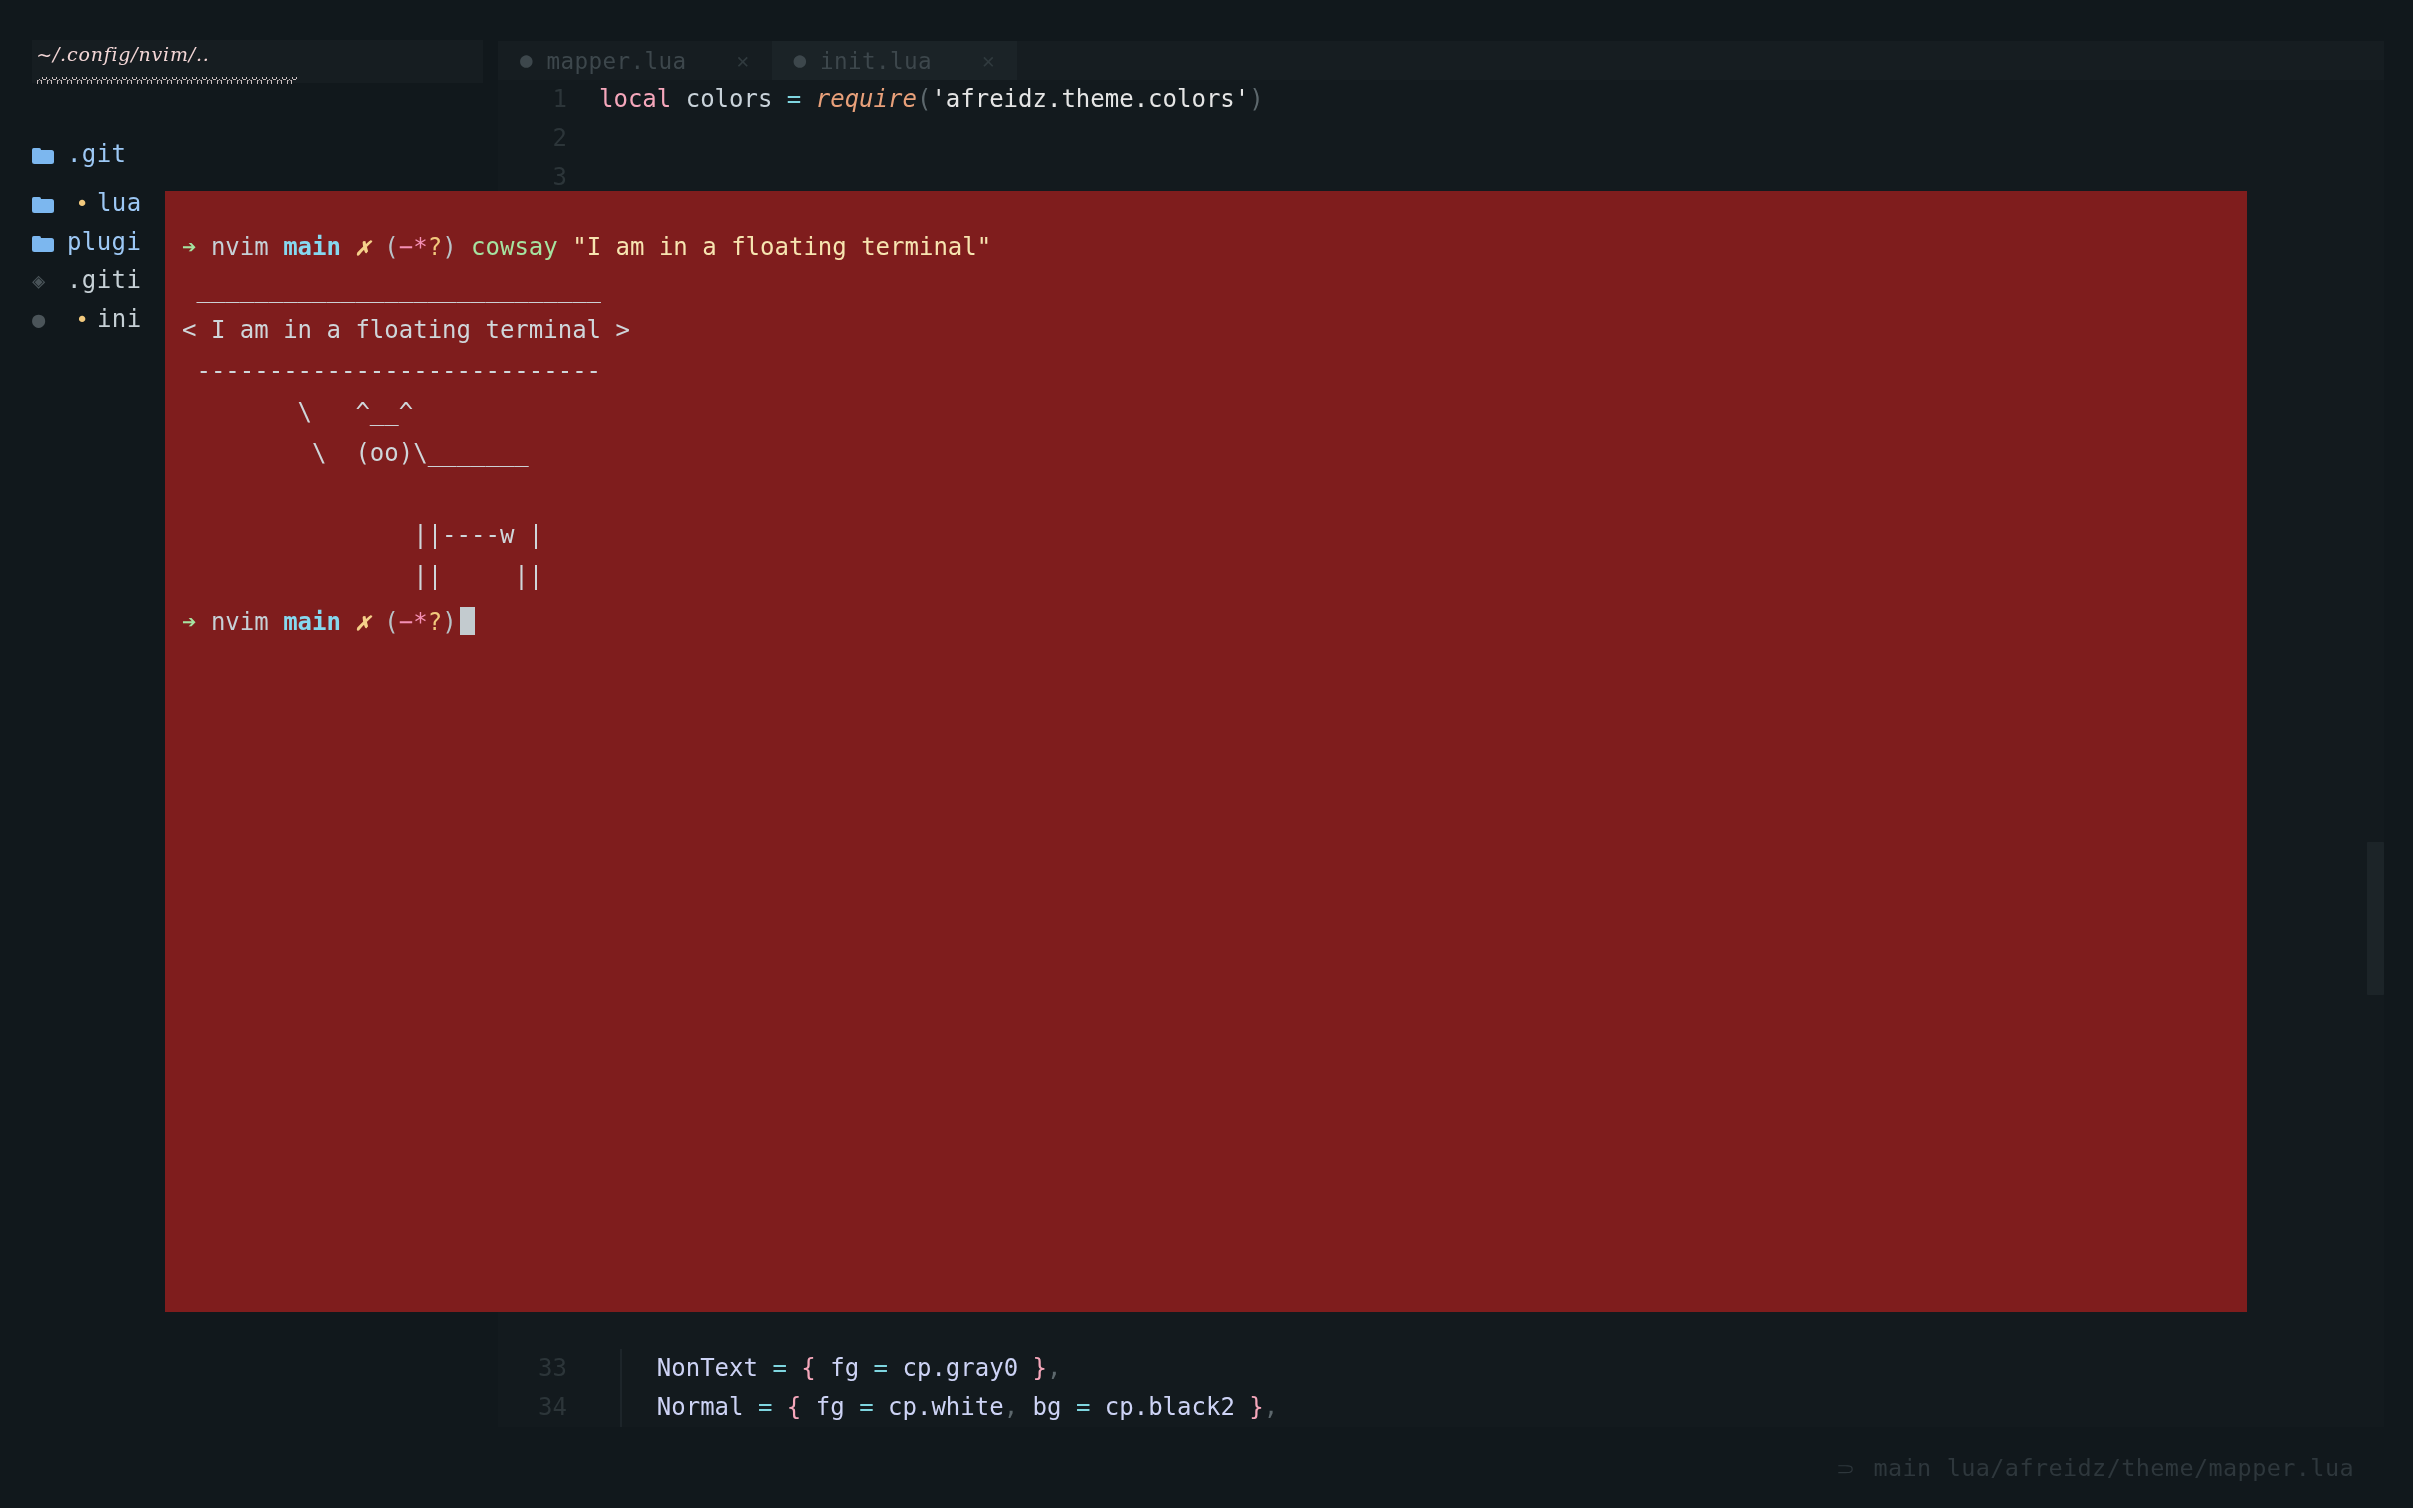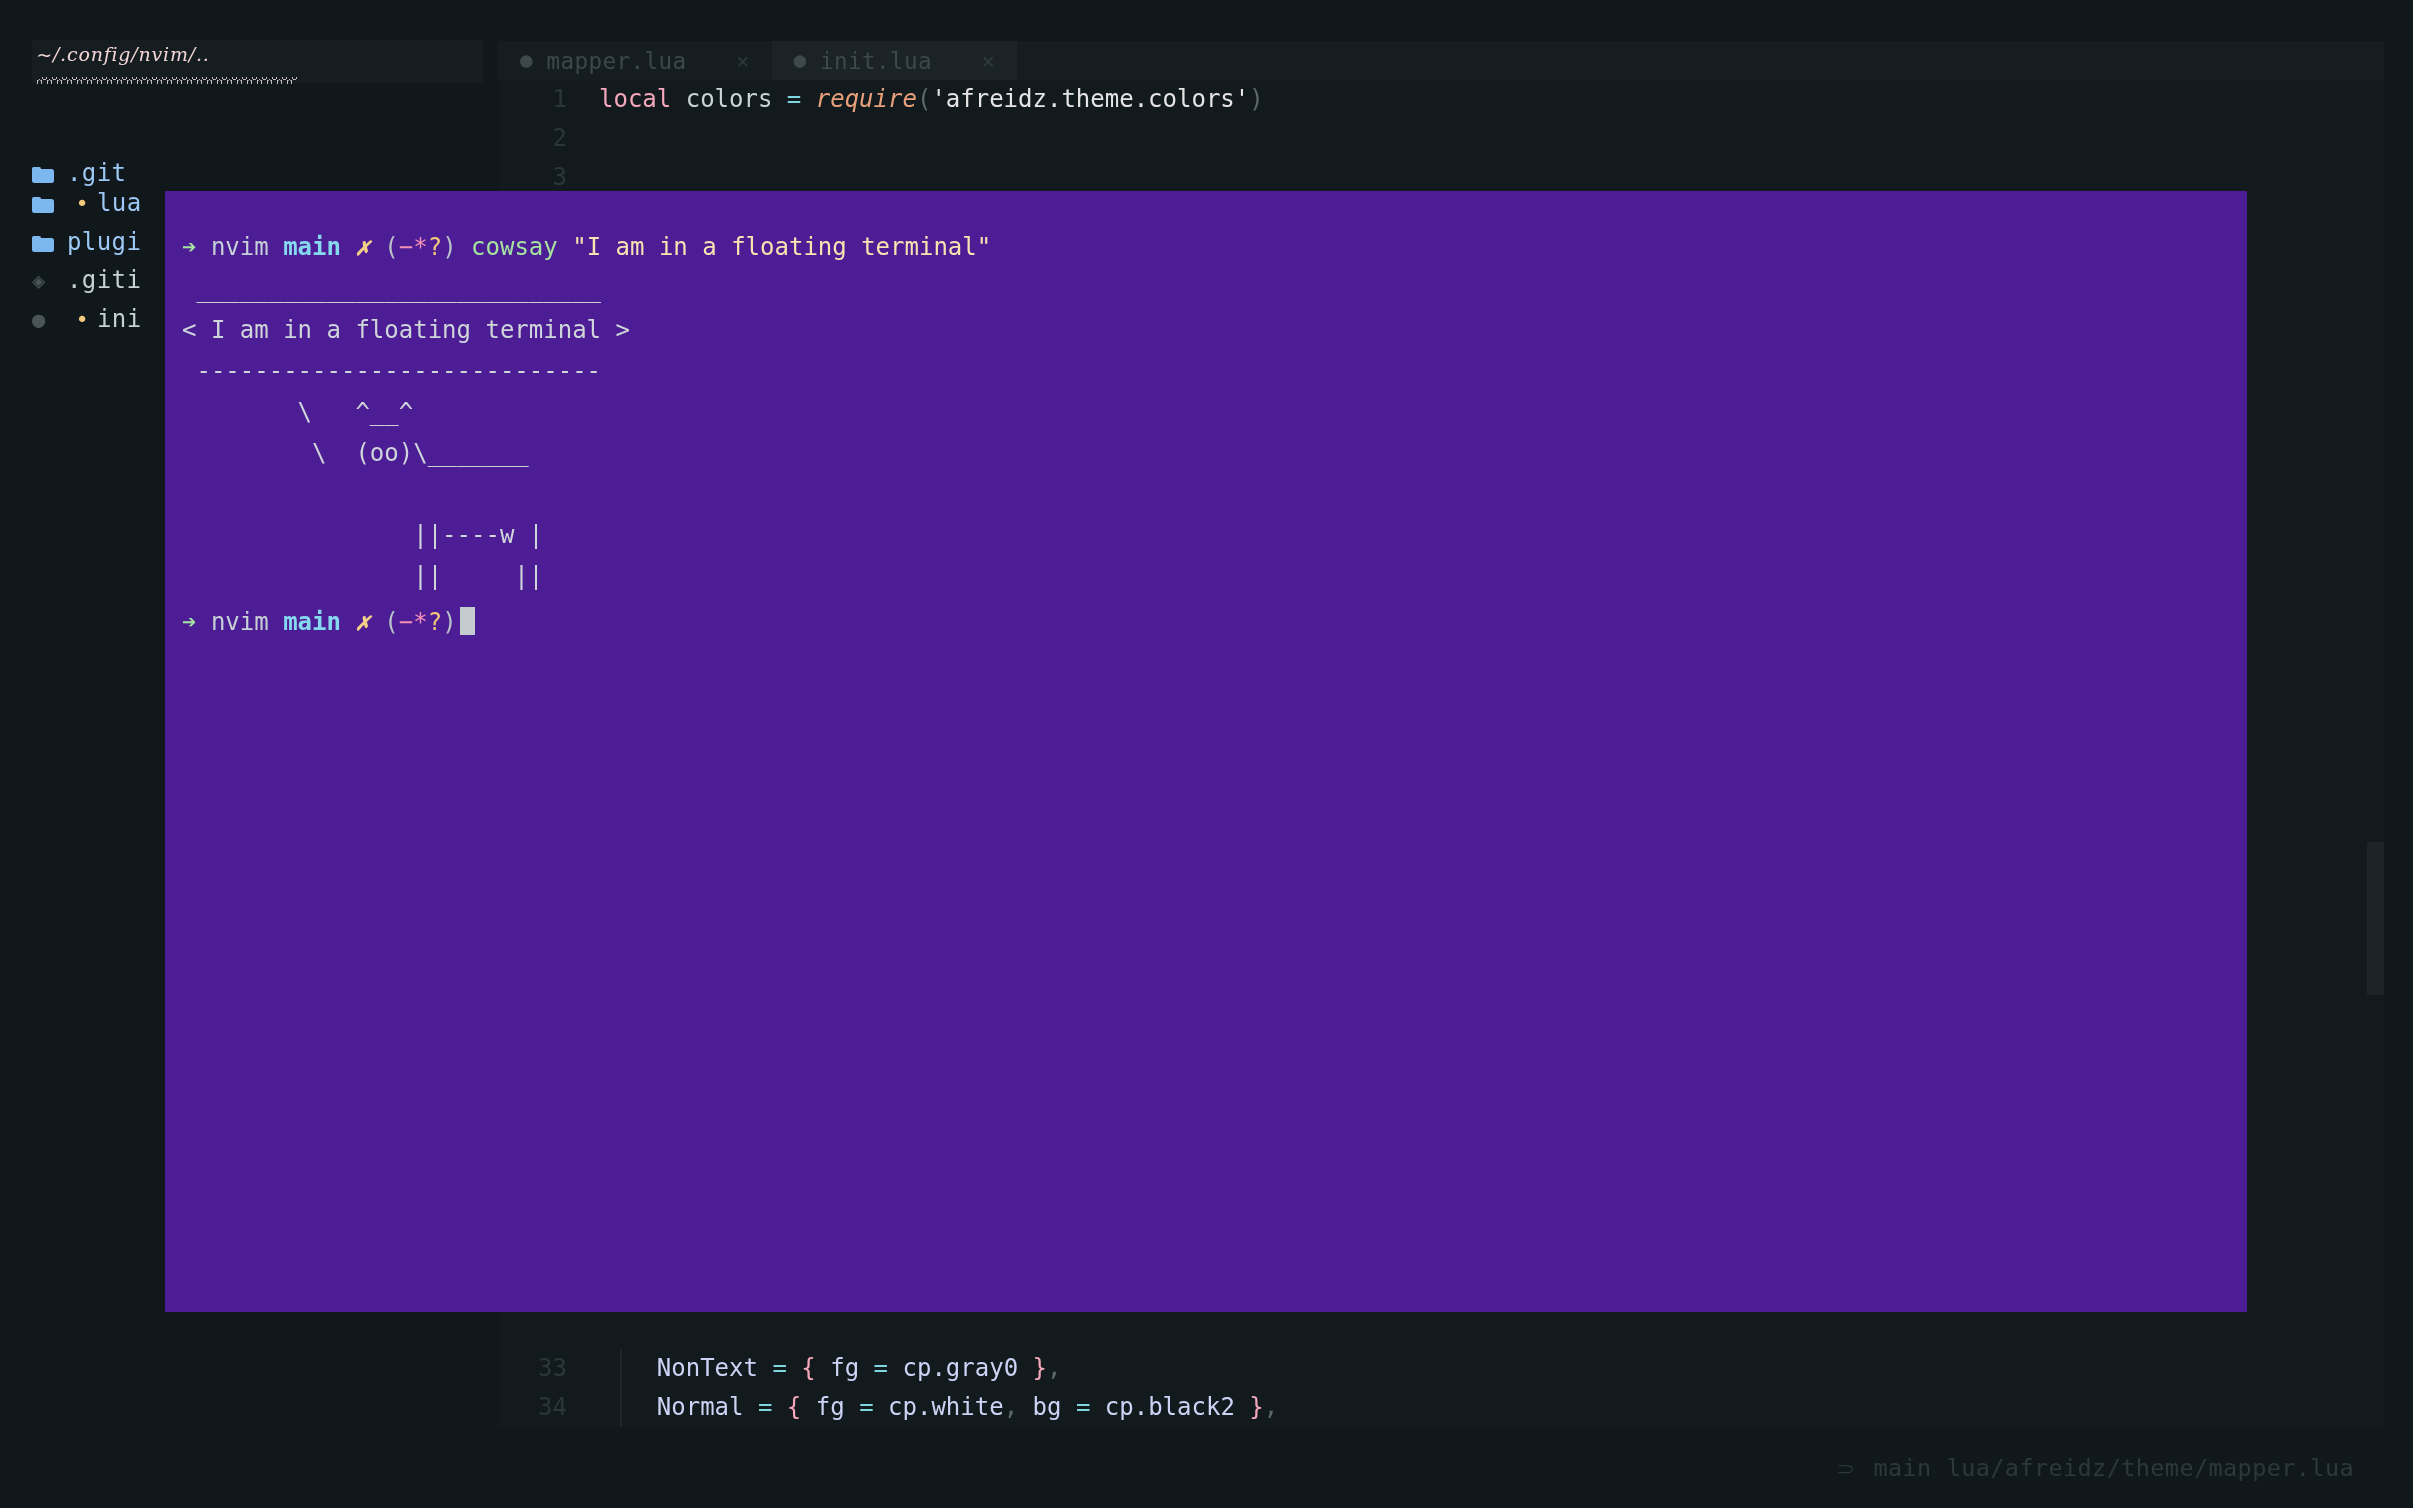--- a/index.html
+++ b/index.html
@@ -236,21 +236,21 @@
     border-radius: 1.7px 1.7px 0 0;
   }
 
   
   #floatterm {
     position: absolute;
     left: 165px;
     top: 191px;
     width: 2082px;
     height: 1121px;
-    background: #4c1d95;
+    background: #7f1d1d;
   }
   .tline {
     position: absolute;
     left: 17px;
     height: 39px;
     line-height: 39px;
     font-size: 24px;
     white-space: pre;
     color: #c6d0d6;
     letter-spacing: 0px;
@@ -316,21 +316,21 @@
     <span class="st-sep"></span>
     <span>lua/afreidz/theme/mapper.lua</span>
   </div>
 
   <div id="sidebar"></div>
   <div id="treepath">
     <span class="ptext">~/.config/nvim/..</span>
     <span class="wavy"></span>
   </div>
   <div id="treerows">
-      <div class="treerow" style="top: 154px;">
+      <div class="treerow" style="top: 135px;">
         <span class="ticon"><span class="folder-glyph"></span></span>
         <span class="tdot" style="width: 0px;"></span>
         <span class="tname nm-folder">.git</span>
       </div>
       <div class="treerow" style="top: 184px;">
         <span class="ticon"><span class="folder-glyph"></span></span>
         <span class="tdot">•</span>
         <span class="tname nm-folder">lua</span>
       </div>
       <div class="treerow" style="top: 223px; align-items: flex-end;">

